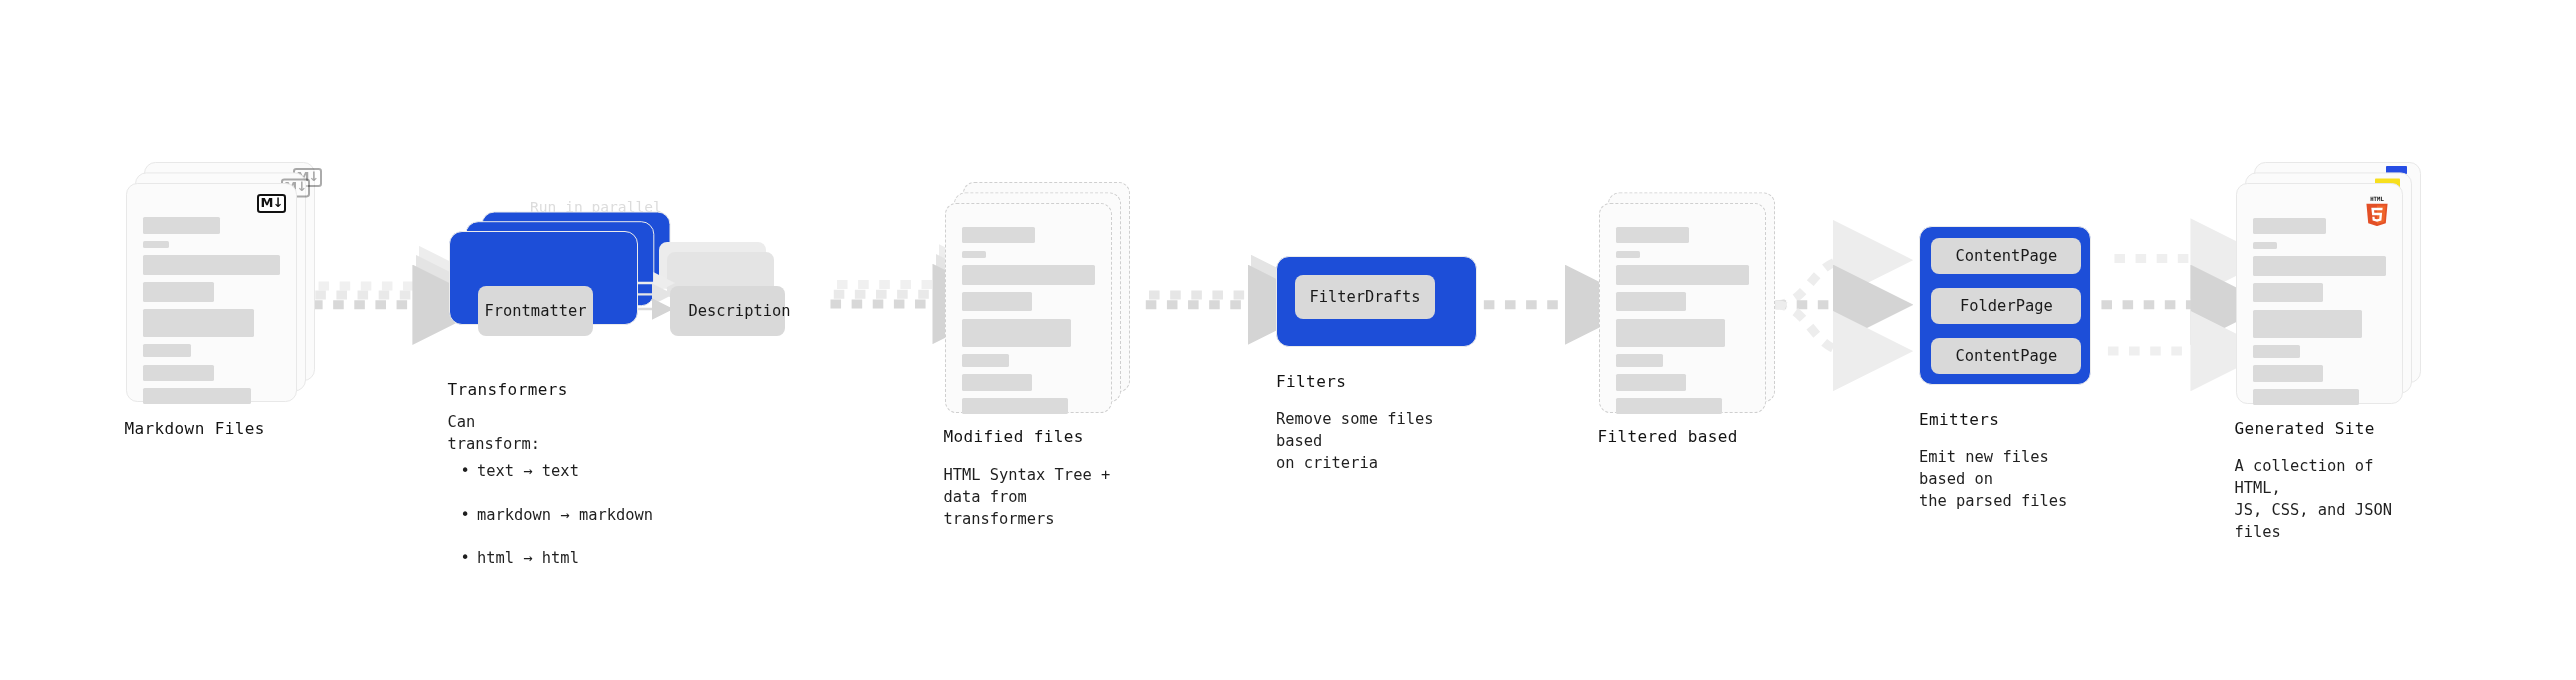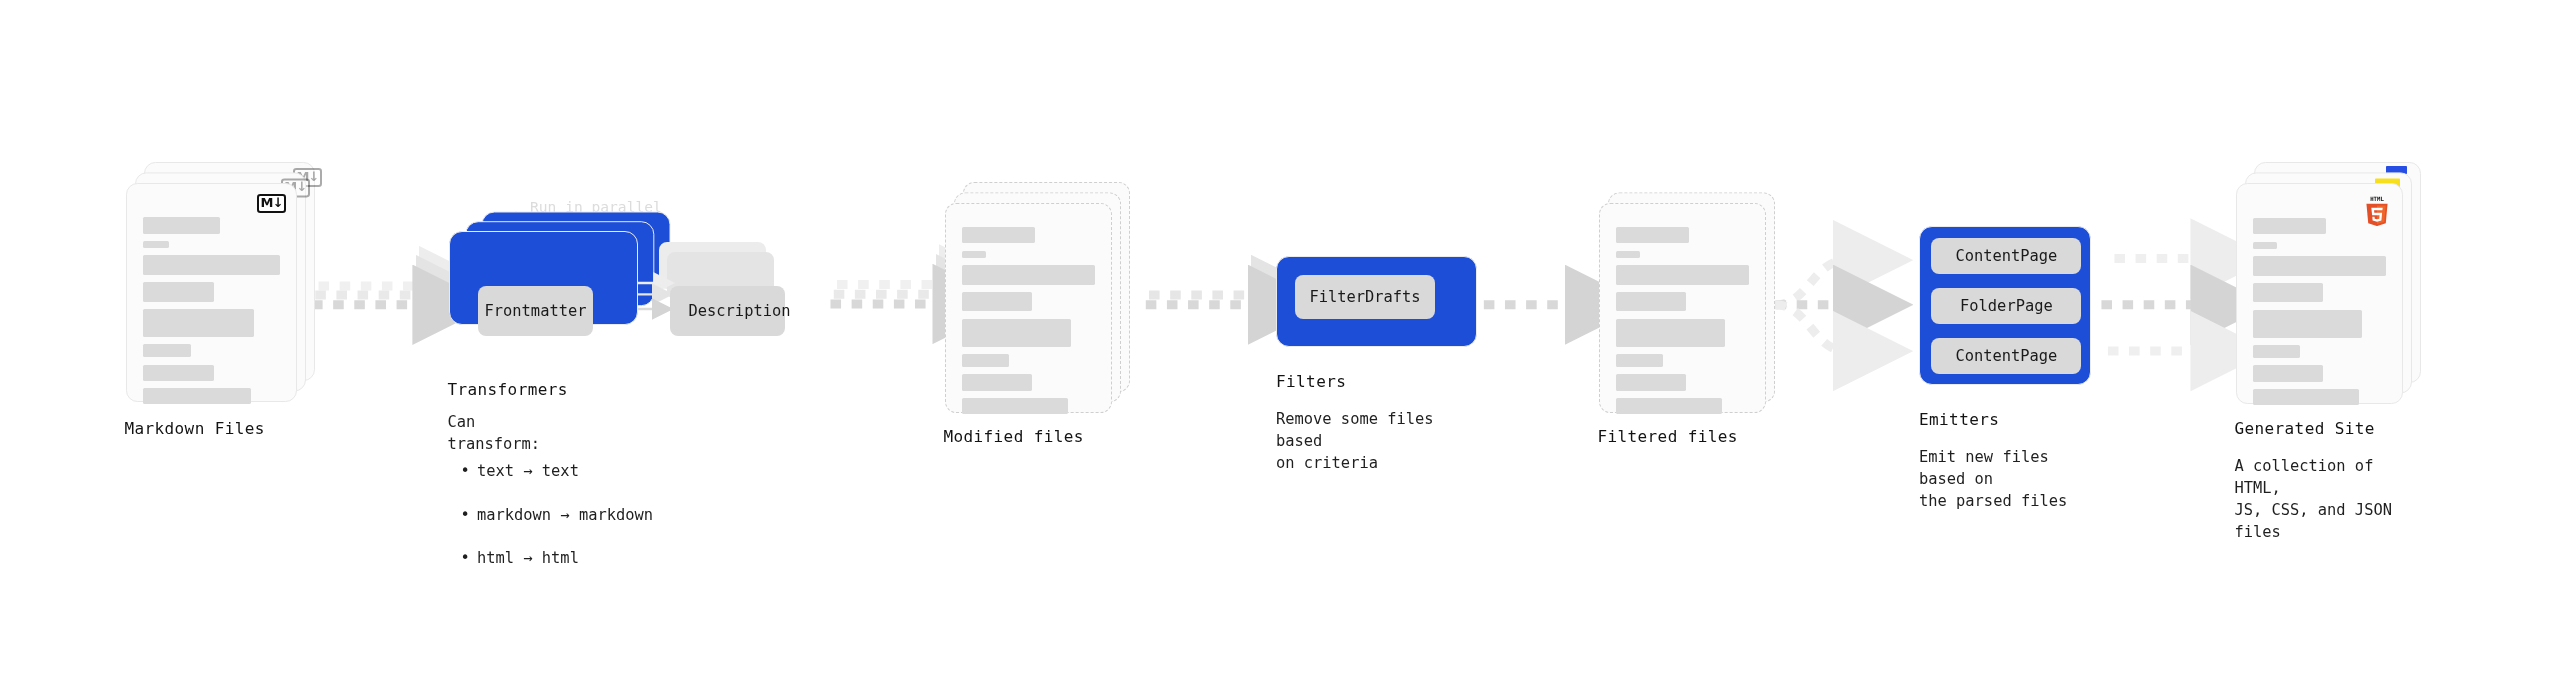--- a/index.html
+++ b/index.html
@@ -202,20 +202,22 @@
           <div class="ln" style="width:100%;height:19.5px;"></div>
           <div class="ln" style="width:53%;height:19.5px;"></div>
           <div class="ln" style="width:82%;height:28px;"></div>
           <div class="ln" style="width:35%;height:13px;"></div>
           <div class="ln" style="width:53%;height:16.3px;"></div>
           <div class="ln" style="width:80%;height:16.3px;"></div>
         </div>
       </div>
     </div>
     <div class="stage-title" style="position:absolute; left:-1.6px; top:224px;">Modified files</div>
+    <div class="stage-desc" style="position:absolute; left:-1.6px; top:262px;">HTML Syntax Tree +
+data from transformers</div>
   </div>
 
   <div class="node" style="left:1276px; top:256px;">
     <div class="groupbox" style="width:201px; height:91px; position:relative;">
       <div class="pill" style="left:18px; top:18px; width:140px; height:44px;">FilterDrafts</div>
     </div>
     <div class="stage-title" style="position:absolute; left:0px; top:116px;">Filters</div>
     <div class="stage-desc" style="position:absolute; left:0px; top:153px;">Remove some files based
 on criteria</div>
   </div>
@@ -229,21 +231,21 @@
           <div class="ln" style="width:18%;height:7.3px;"></div>
           <div class="ln" style="width:100%;height:19.5px;"></div>
           <div class="ln" style="width:53%;height:19.5px;"></div>
           <div class="ln" style="width:82%;height:28px;"></div>
           <div class="ln" style="width:35%;height:13px;"></div>
           <div class="ln" style="width:53%;height:16.3px;"></div>
           <div class="ln" style="width:80%;height:16.3px;"></div>
         </div>
       </div>
     </div>
-    <div class="stage-title" style="position:absolute; left:-1.6px; top:224px;">Filtered files</div>
+    <div class="stage-title" style="position:absolute; left:-1.6px; top:224px;">Filtered based</div>
   </div>
 
   <div class="node" style="left:1919px; top:226px;">
     <div class="groupbox" style="width:172px; height:159px; position:relative;">
       <div class="pill" style="left:11.4px; top:10.6px; width:150px; height:36px;">ContentPage</div>
       <div class="pill" style="left:11.4px; top:61px; width:150px; height:36px;">FolderPage</div>
       <div class="pill" style="left:11.4px; top:111px; width:150px; height:36px;">ContentPage</div>
     </div>
     <div class="stage-title" style="position:absolute; left:0px; top:184px;">Emitters</div>
     <div class="stage-desc" style="position:absolute; left:0px; top:221px;">Emit new files based on

